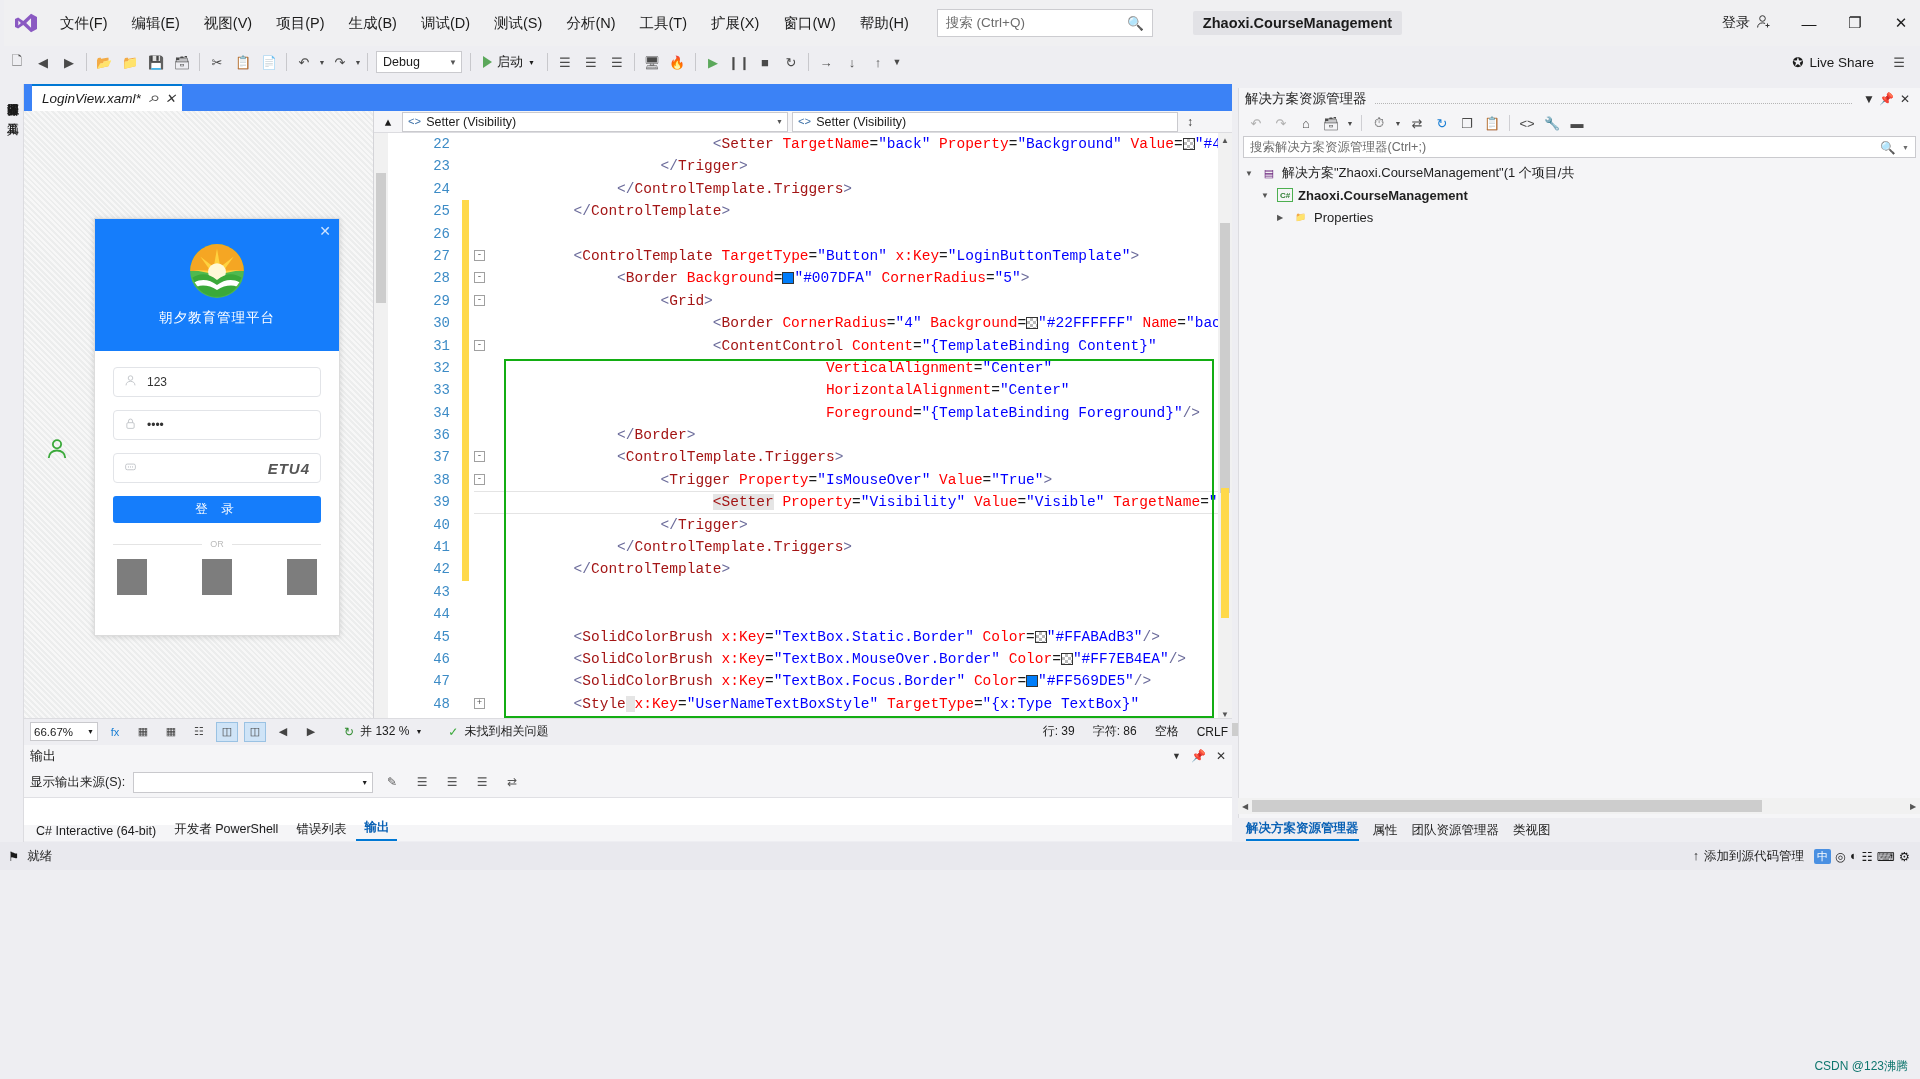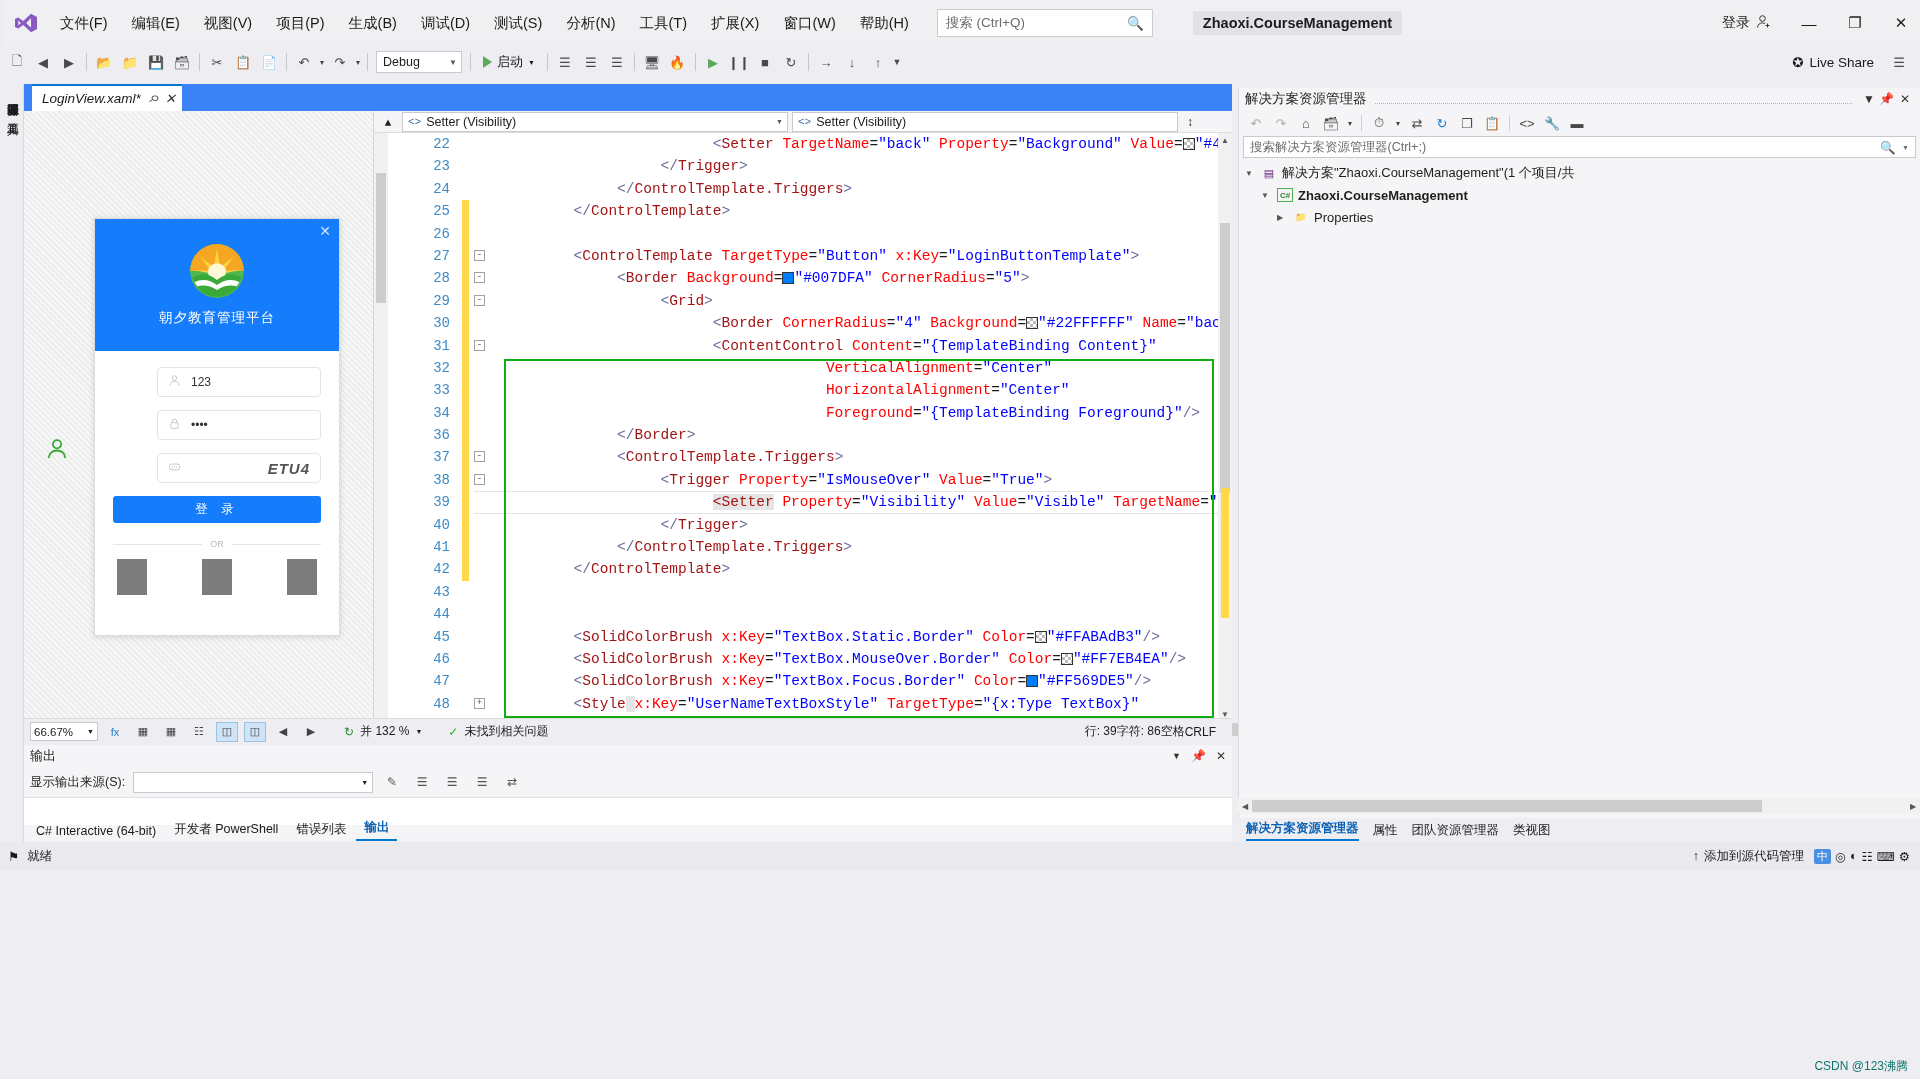--- a/index.html
+++ b/index.html
@@ -94,21 +94,21 @@
   .pw-head {
     position:relative; height:132px; background:#157dfb;
     display:flex; flex-direction:column; align-items:center; justify-content:center;
   }
   .pw-close { position:absolute; right:8px; top:4px; color:#cfe4ff; font-size:14px; }
   .pw-logo { width:56px; height:56px; position:relative; }
   .pw-title { margin-top:10px; color:#fff; font-size:13.5px; letter-spacing:1px; }
   .pw-body { padding:16px 18px 0 18px; }
   .pw-field {
     height:30px; border:1px solid #e2e4e8; border-radius:4px; display:flex; align-items:center;
-    padding:0 10px; gap:10px; margin-bottom:13px; background:#fff;margin-left:44px;
+    padding:0 10px; gap:10px; margin-bottom:13px; background:#fff;
   }
   .pw-field .fv { font-size:12px; color:#333; }
   .pw-field .captcha { margin-left:auto; font-style:italic; font-weight:bold; font-size:15px; color:#555; letter-spacing:1px;}
   .pw-login {
     height:27px; background:#157dfb; border-radius:3px; color:#fff; font-size:12.5px;
     display:flex; align-items:center; justify-content:center; letter-spacing:5px;
   }
   .pw-or { margin-top:16px; display:flex; align-items:center; gap:8px; color:#bbb; font-size:9px;}
   .pw-or .ln { flex:1; height:1px; background:#e4e4e4; }
   .pw-socials { margin-top:10px; display:flex; justify-content:space-between; padding:0 4px; }
@@ -180,21 +180,21 @@
   .hscroll .thumb { position:absolute; left:292px; top:2px; width:702px; height:13px; background:#cdcdcd; }
   .hscroll .lft, .hscroll .rgt { position:absolute; top:0; width:16px; height:17px;
       display:flex; align-items:center; justify-content:center; font-size:8px; color:#555;}
   .hscroll .lft { left:290px; } .hscroll .rgt { right:0px; }
 
   .editstatus {
     position:absolute; left:24px; top:718px; width:1208px; height:26px;
     background:#eeeef2; border-top:1px solid #dcdce0; display:flex; align-items:center;
     font-size:12px; color:#1b1b1b; padding-left:6px; gap:6px;
   }
-  .es-right { margin-left:auto; display:flex; align-items:center; padding-right:16px; }
+  .es-right { margin-left:auto; display:flex; align-items:center; gap:18px; padding-right:4px; }
 
   
   .outputpane { position:absolute; left:24px; top:745px; width:1208px; height:96px; background:#f5f5f7; }
   .out-head { height:22px; display:flex; align-items:center; padding:0 6px; font-size:13px; }
   .out-head .tools { margin-left:auto; display:flex; gap:10px; align-items:center; font-size:12px; color:#333;}
   .out-sub { height:30px; display:flex; align-items:center; padding:0 6px; gap:8px; font-size:12.5px; }
   .out-sub select, .out-combo { width:240px; height:21px; border:1px solid #c9c9cd; background:#fff;
        display:flex; align-items:center; padding:0 4px; font-size:12px;}
   .out-combo .carat { margin-left:auto; font-size:7px; }
   .out-tool { width:22px; height:21px; display:flex; align-items:center; justify-content:center; color:#555; font-size:12px;}

